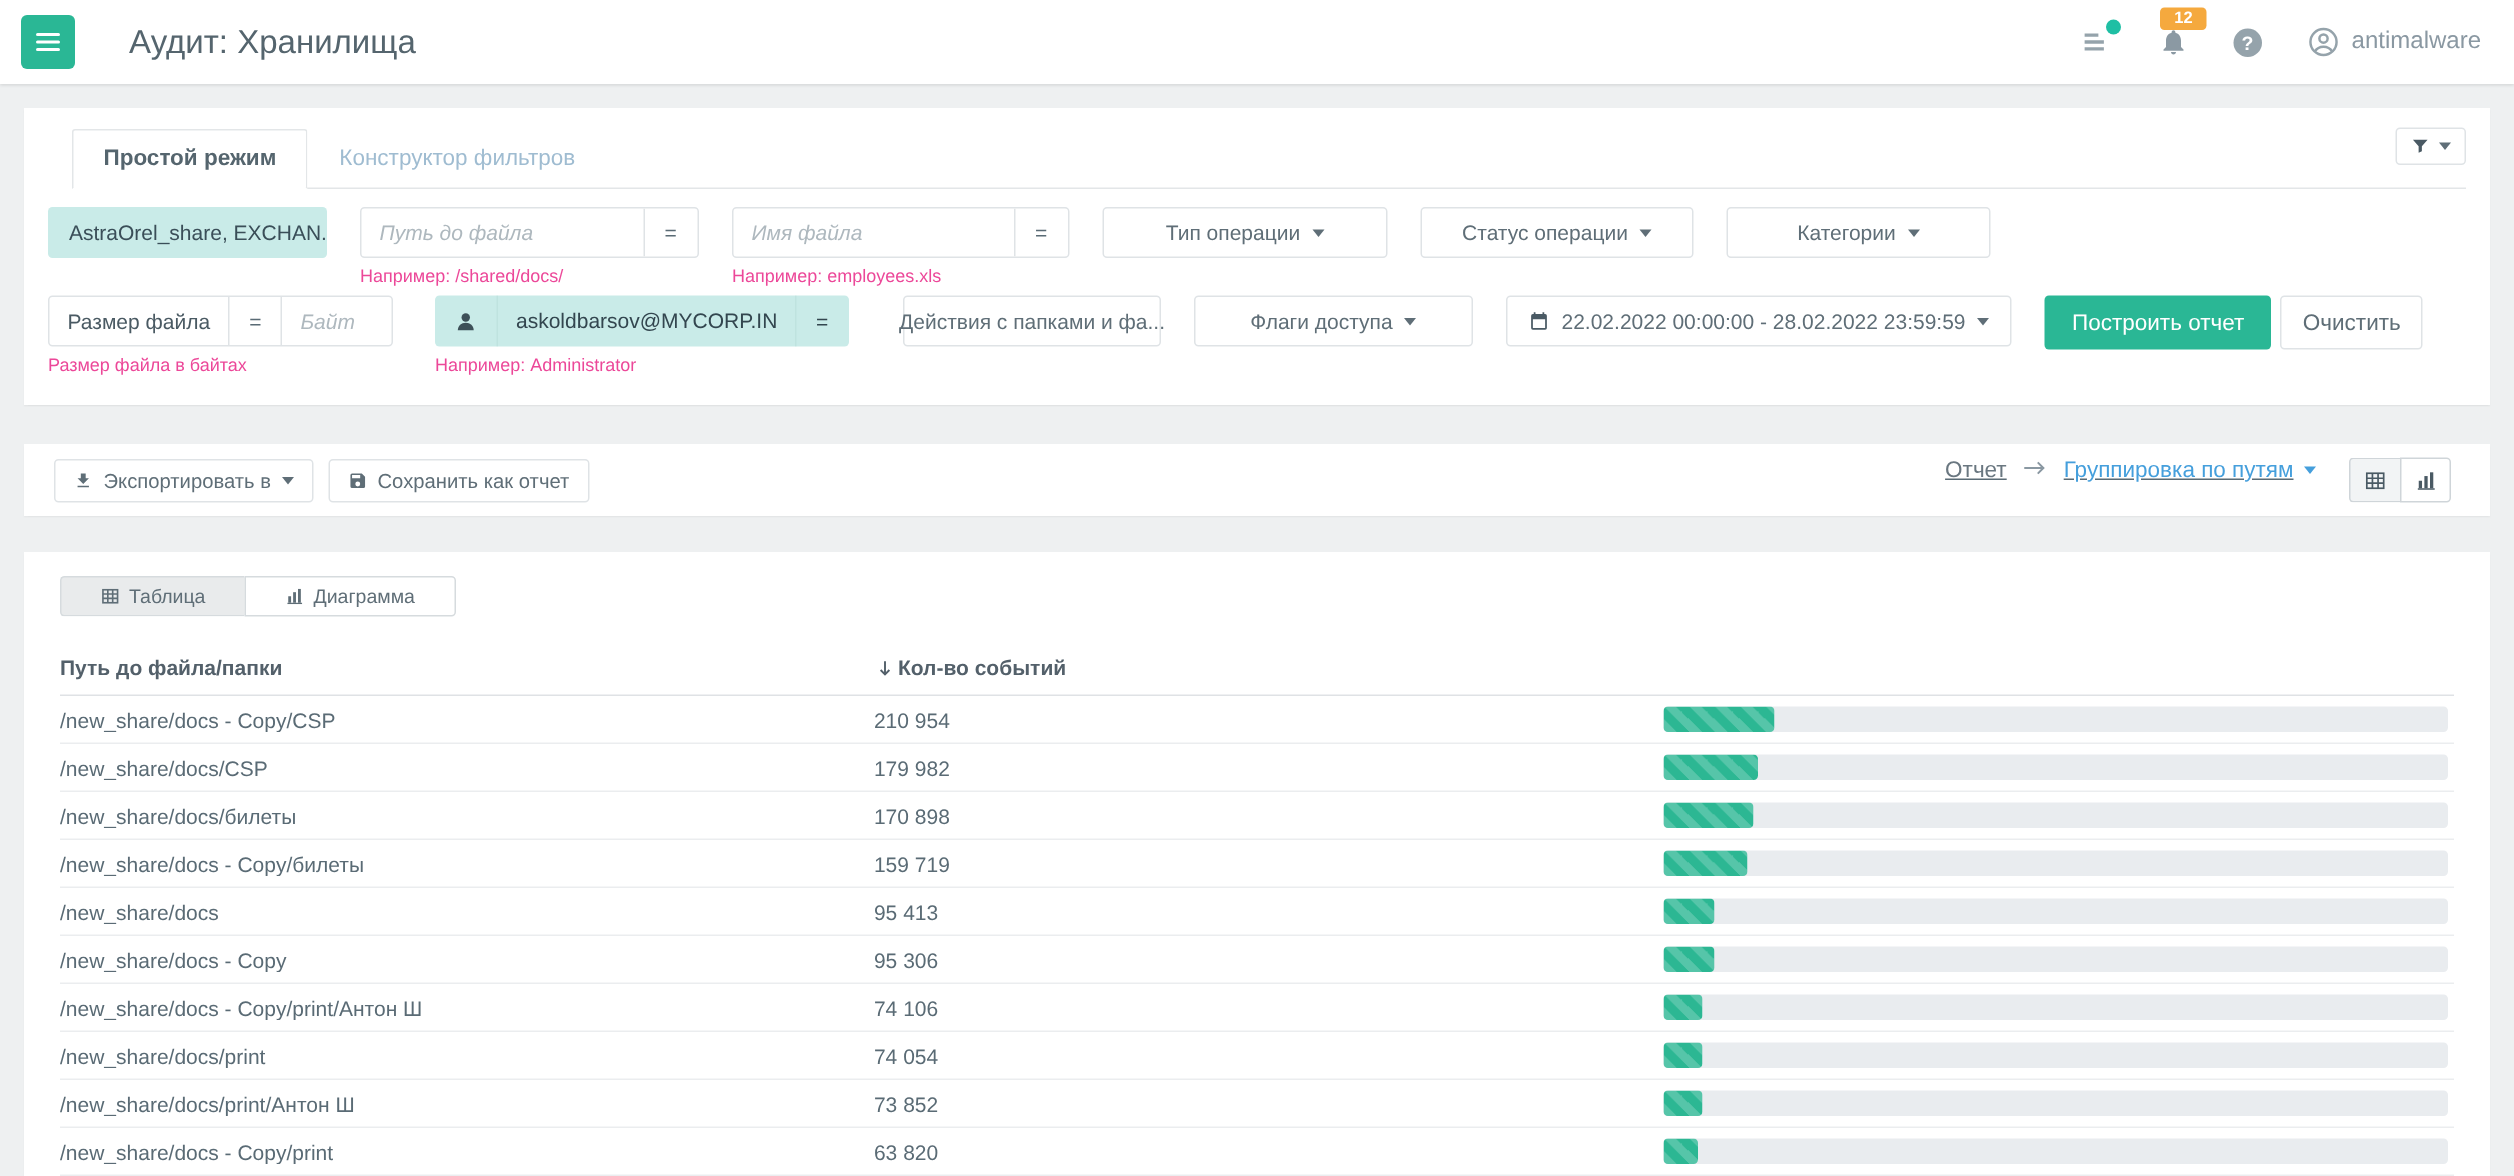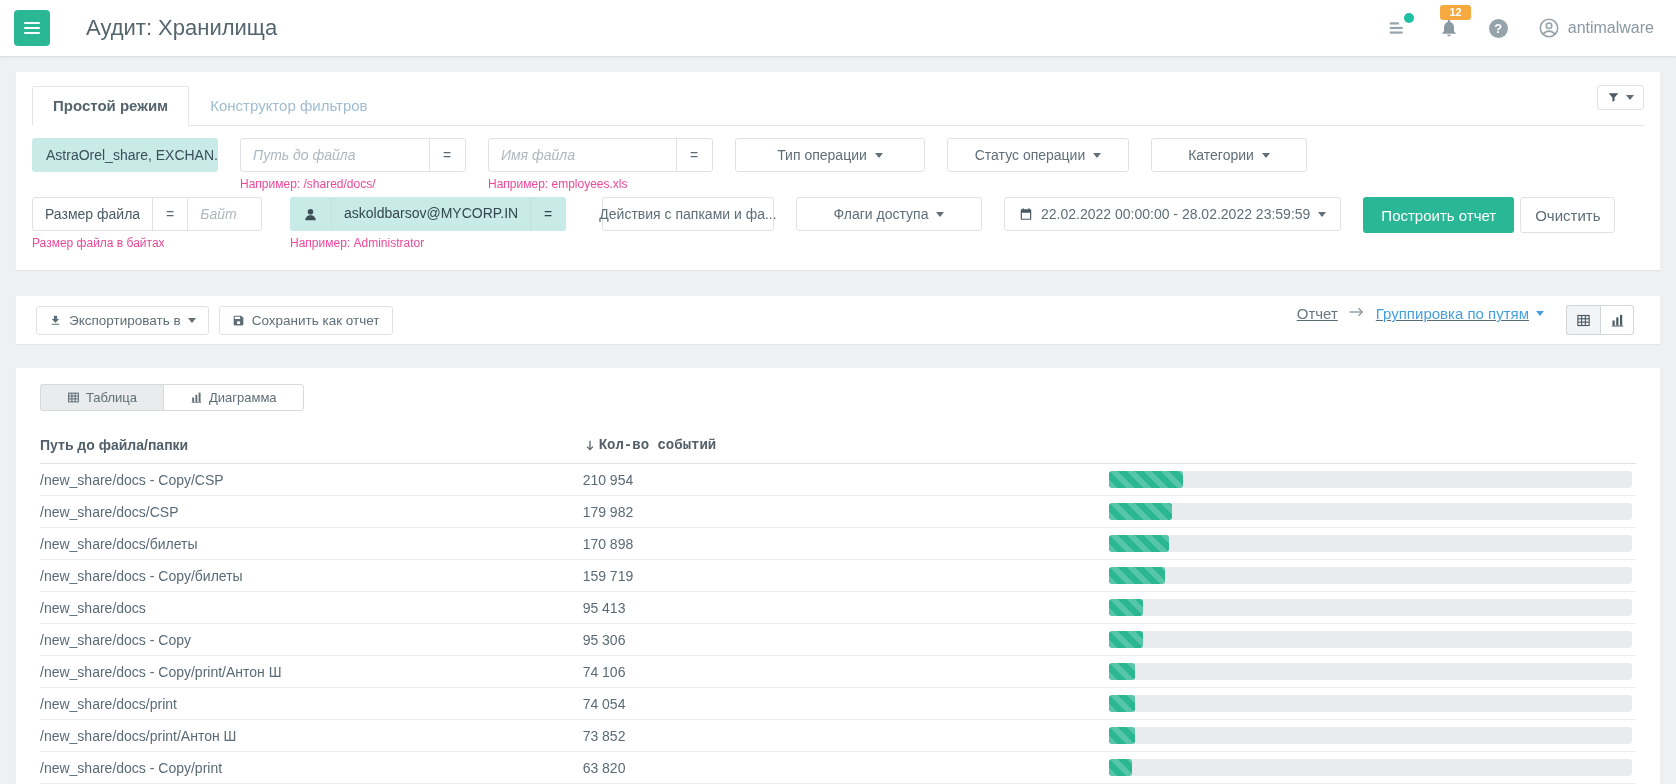--- a/index.html
+++ b/index.html
@@ -31,21 +31,21 @@
     width:19px; height:19px; border-radius:50%; background:#95a3ab; color:#fff;
     font-size:13px; font-weight:bold; display:flex; align-items:center; justify-content:center;
   }
   .user-chip { display:flex; align-items:center; gap:8px; color:#8a98a2; font-size:16px; cursor:pointer; }
 
   
   .filter-card {
     margin:16px 16px 0; background:#fff; padding:12px 16px 20px; position:relative;
     box-shadow:0 1px 1px rgba(0,0,0,.05);
   }
-  .nav-tabs { display:flex; border-bottom:1px solid #e3e6e8; margin-top:2px; }
+  .nav-tabs { display:flex; border-bottom:1px solid #e3e6e8; margin-top:2px;margin-left:16px; }
   .nav-tab { padding:10px 20px 11px; font-size:15px; cursor:pointer; border:1px solid transparent; margin-bottom:-1px; }
   .nav-tab.active { background:#fff; border-color:#e3e6e8 #e3e6e8 #fff; border-radius:2px 2px 0 0; color:#55656e; font-weight:bold; }
   .nav-tab.inactive { color:#9fbcd1; }
   .filter-gear-btn {
     position:absolute; top:13px; right:16px; background:#fff; border:1px solid #dfe3e6; border-radius:3px;
     padding:5px 9px; display:flex; align-items:center; gap:6px; cursor:pointer; color:#5f6e77;
   }
   .frow { display:flex; align-items:flex-start; margin-top:12px; }
   .fcol { display:flex; flex-direction:column; }
   .hint { font-size:12px; color:#ec4899; margin-top:5px; min-height:14px; }
@@ -112,21 +112,21 @@
     border:1px solid #d6dbde; background:#fff; color:#5f6e77; font-size:13px; padding:5px 26px;
     display:flex; align-items:center; gap:6px; cursor:pointer; font-family:"Liberation Sans","DejaVu Sans",sans-serif;
   }
   .view-btn:first-child { border-radius:3px 0 0 3px; border-right:none; }
   .view-btn:last-child { border-radius:0 3px 3px 0; }
   .view-btn.active { background:#e9ebec; }
 
   .rtable { margin-top:20px; }
   .thead, .trow { display:grid; grid-template-columns:34% 33% 33%; align-items:center; }
   .thead { padding:6px 0 10px; border-bottom:1px solid #dfe2e5; color:#53606a; font-weight:bold; font-size:14px; }
-  .th-count { display:flex; align-items:center; gap:2px; cursor:pointer;font-family:Liberation Mono, monospace; }
+  .th-count { display:flex; align-items:center; gap:2px; cursor:pointer; }
   .trow { height:32px; border-bottom:1px solid #ebedef; font-size:14px; color:#5a6b75; cursor:pointer; }
   .cell-path { white-space:nowrap; overflow:hidden; text-overflow:ellipsis; padding-right:20px; }
   .cell-bar { padding-right:4px; }
   .bar-track { width:100%; height:17px; background:#e9ecef; border-radius:3px; overflow:visible; }
   .bar-fill {
     height:17px; border-radius:3px; background-color:#2cb793;
     background-image:linear-gradient(45deg, rgba(255,255,255,.2) 25%, transparent 25%, transparent 50%, rgba(255,255,255,.2) 50%, rgba(255,255,255,.2) 75%, transparent 75%, transparent);
     background-size:17px 17px;
   }
   .ml { margin-left:22px; }
@@ -212,21 +212,21 @@
       <div class="hint"></div>
     </div>
     <div class="fcol ml">
       <button class="dd-btn" style="width:182px">
         <span>Статус операции</span>
         <span class="caret"></span>
       </button>
       <div class="hint"></div>
     </div>
     <div class="fcol ml">
-      <button class="dd-btn" style="width:156px">
+      <button class="dd-btn" style="width:176px">
         <span>Категории</span>
         <span class="caret"></span>
       </button>
       <div class="hint"></div>
     </div>
   </div>
 
   <div class="frow" style="margin-top:6px">
     <div class="fcol">
       <div class="input-group" style="width:230px">

